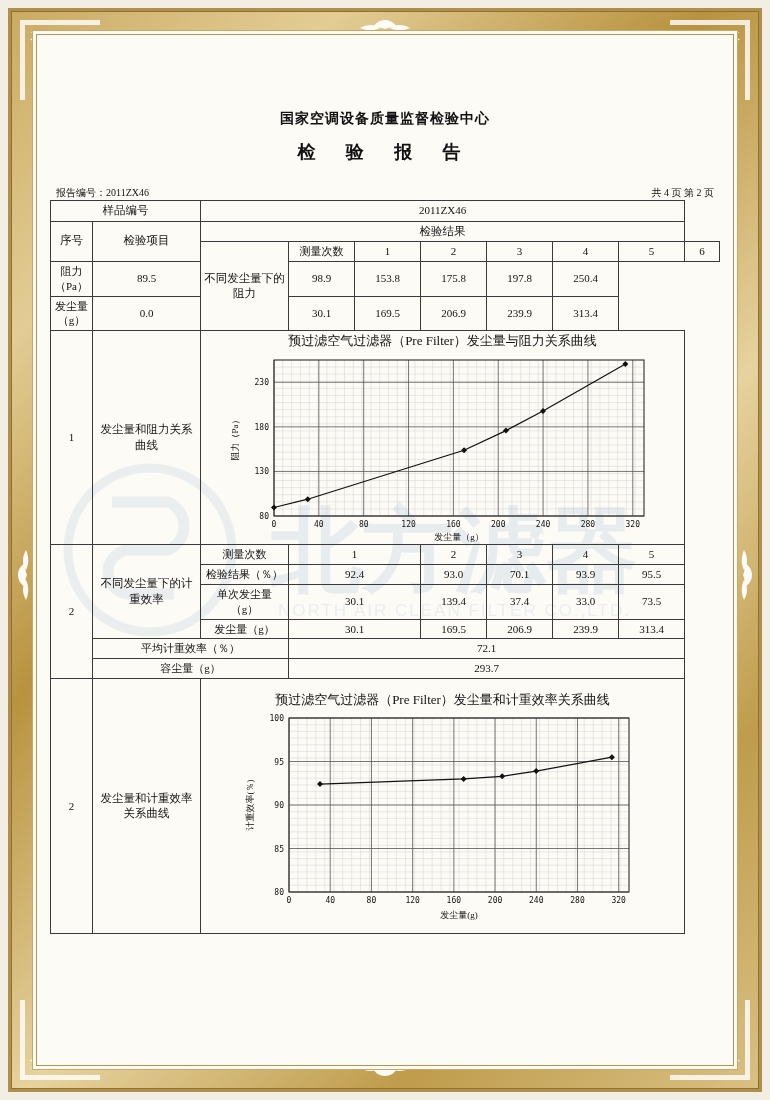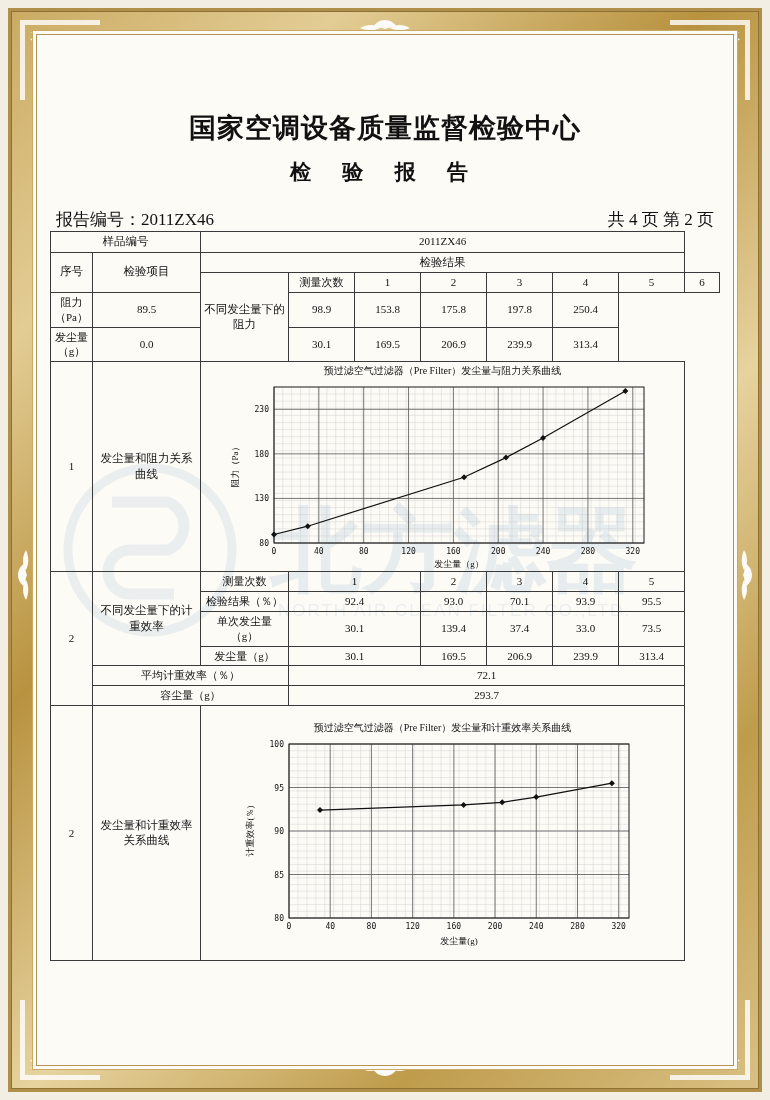--- a/index.html
+++ b/index.html
@@ -37,45 +37,45 @@
   .c-bl{left:14px;bottom:14px;transform:scaleY(-1);}
   .c-br{right:14px;bottom:14px;transform:scale(-1,-1);}
   .edge-mid{
     position:absolute;color:#fff;opacity:.95;pointer-events:none;
   }
   .content{
     position:absolute;left:50px;top:52px;right:50px;bottom:46px;
     overflow:hidden;
   }
   .title1{
-    text-align:center;font-size:27px;font-weight:bold;letter-spacing:1px;
+    text-align:center;font-size:14px;font-weight:bold;letter-spacing:1px;
     margin-top:58px;color:#111;
     font-family:"DejaVu Serif", serif;
   }
   .title2{
-    text-align:center;font-size:21px;font-weight:bold;letter-spacing:12px;
+    text-align:center;font-size:18px;font-weight:bold;letter-spacing:12px;
     margin-top:12px;color:#111;
     font-family:"DejaVu Serif", serif;
   }
   .meta{
     display:flex;justify-content:space-between;align-items:flex-end;
-    margin-top:22px;font-size:17px;color:#111;padding:0 6px;
+    margin-top:22px;font-size:10px;color:#111;padding:0 6px;
   }
   table.rep{
     border-collapse:collapse;width:100%;
     font-size:11px;color:#111;table-layout:fixed;
   }
   table.rep td{
     border:1px solid #3a3a3a;text-align:center;vertical-align:middle;
     padding:2px 3px;line-height:1.35;
   }
   .lbl-cell{font-size:11.5px;}
   .left-pad{text-align:left;padding-left:8px;}
   .chartbox{padding:4px 2px 6px 2px;}
-  .chart-title{font-size:10px;text-align:center;margin-bottom:2px;line-height:1.3;}
+  .chart-title{font-size:13px;text-align:center;margin-bottom:2px;line-height:1.3;}
   svg.plot{display:block;margin:0 auto;}
   .watermark{
     position:absolute;left:0;top:430px;width:770px;height:250px;
     pointer-events:none;opacity:.30;
   }
   .wm-text{
     font-family:"DejaVu Serif",serif;font-weight:bold;
     fill:#9fb9d4;
   }
   .wm-sub{font-family:"Liberation Sans",sans-serif;fill:#a8c0d8;letter-spacing:2px;}

